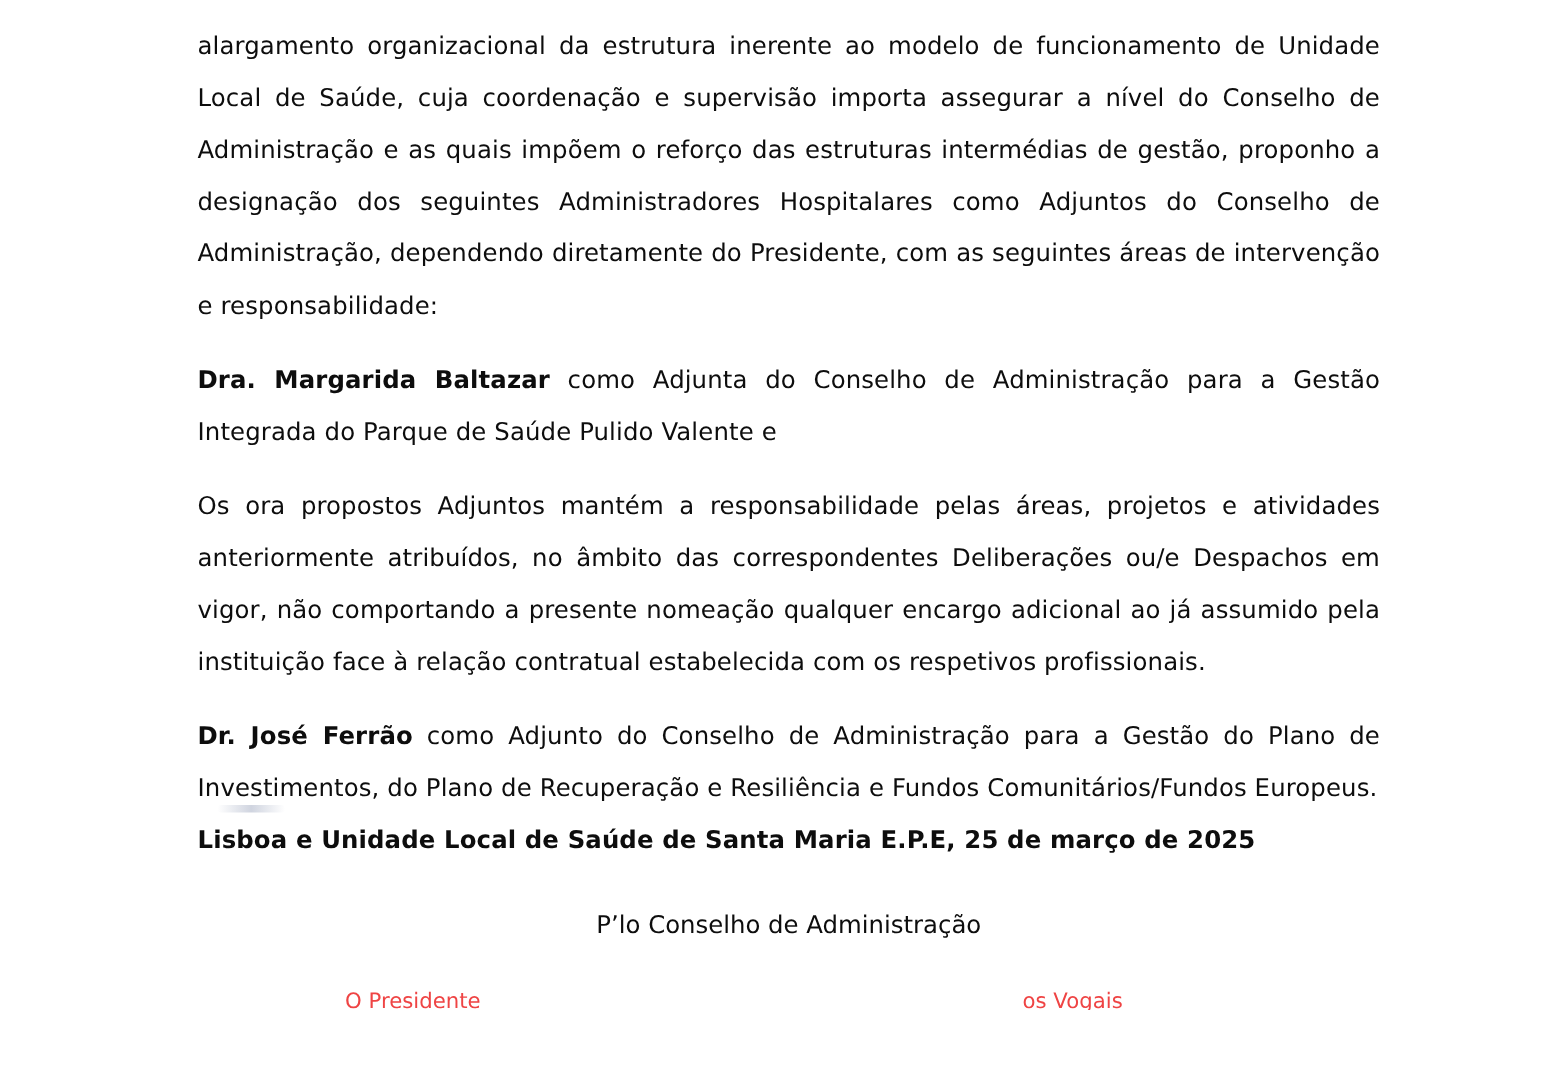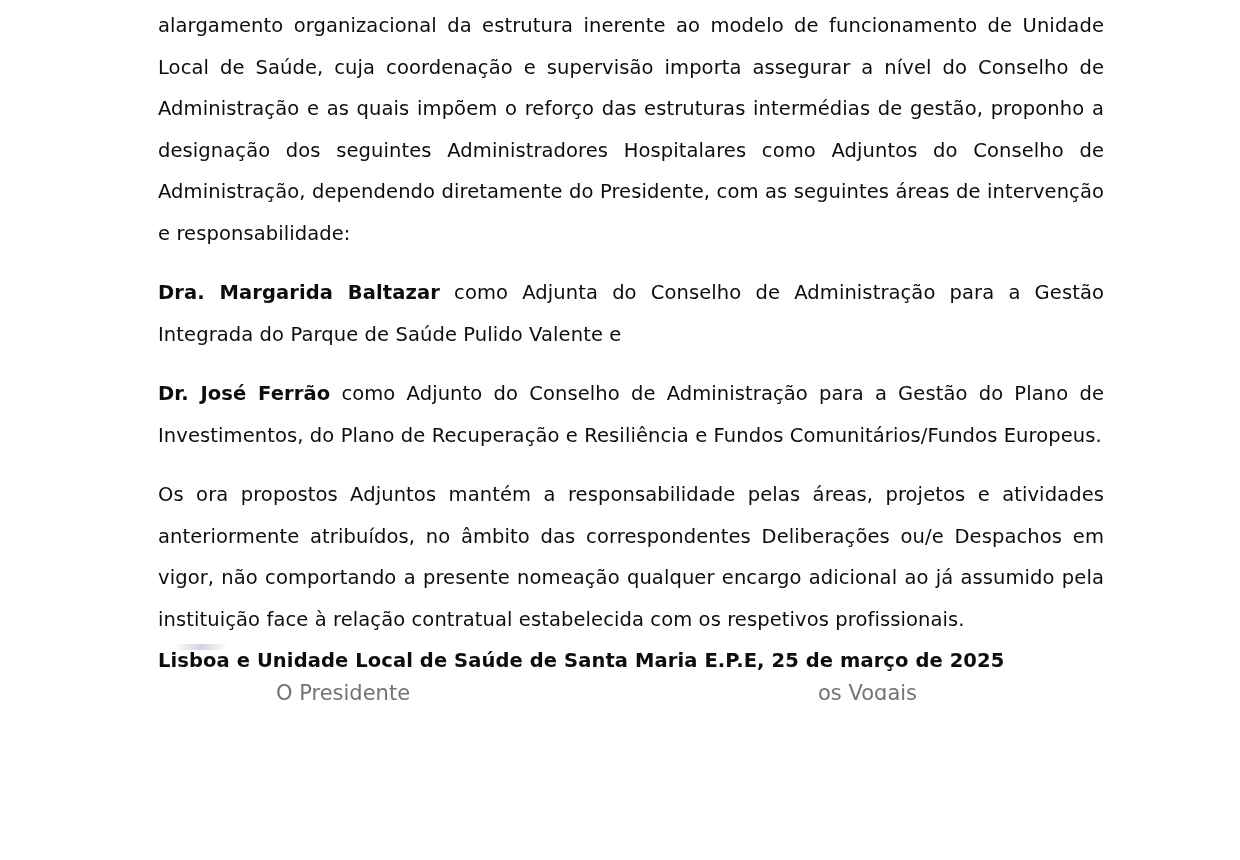--- a/index.html
+++ b/index.html
@@ -13,21 +13,21 @@
     overflow: hidden;
     font-family: "DejaVu Sans", sans-serif;
     color: #0d0d0d;
   }
   .page {
     position: relative;
     width: 1240px;
     height: 860px;
     background: #ffffff;
     box-sizing: border-box;
-    padding: 5px 136px 0 158px;
+    padding: 16px 136px 0 158px;
   }
   .doc-body {
     padding-top: 0;
   }
   p.para {
     margin: 0 0 0 0;
     font-size: 19.5px;
     line-height: 41.5px;
     text-align: justify;
     text-justify: inter-word;
@@ -52,23 +52,24 @@
     margin: 0;
   }
   .closing-block {
     margin-top: 34px;
     font-weight: bold;
   }
   .signature-block {
     margin-top: 26px;
   }
   .partial-line {
-    font-size: 21px;
+    margin-top: 30px;
+    font-size: 17px;
     line-height: 22px;
-    color: #737373;
+    color: #ef4444;
     position: relative;
     height: 18px;
     overflow: hidden;
   }
   .partial-line .left-stub {
     position: absolute;
     left: 118px;
     top: 0;
     white-space: nowrap;
   }
@@ -92,27 +93,28 @@
 </head>
 <body>
 
 <div class="page">
   <div class="doc-body">
 
     <p class="para first">alargamento organizacional da estrutura inerente ao modelo de funcionamento de Unidade Local de Saúde, cuja coordenação e supervisão importa assegurar a nível do Conselho de Administração e as quais impõem o reforço das estruturas intermédias de gestão, proponho a designação dos seguintes Administradores Hospitalares como Adjuntos do Conselho de Administração, dependendo diretamente do Presidente, com as seguintes áreas de intervenção e responsabilidade:</p>
 
     <p class="para spaced"><strong>Dra. Margarida Baltazar</strong><span> como Adjunta do Conselho de Administração para a Gestão Integrada do Parque de Saúde Pulido Valente e</span></p>
 
+    <p class="para spaced">Os ora propostos Adjuntos mantém a responsabilidade pelas áreas, projetos e atividades anteriormente atribuídos, no âmbito das correspondentes Deliberações ou/e Despachos em vigor, não comportando a presente nomeação qualquer encargo adicional ao já assumido pela instituição face à relação contratual estabelecida com os respetivos profissionais.</p>
+
     <p class="para spaced"><strong>Dr. José Ferrão</strong><span> como Adjunto do Conselho de Administração para a Gestão do Plano de Investimentos, do Plano de Recuperação e Resiliência e Fundos Comunitários/Fundos Europeus.</span></p>
-
-    <p class="para spaced">Os ora propostos Adjuntos mantém a responsabilidade pelas áreas, projetos e atividades anteriormente atribuídos, no âmbito das correspondentes Deliberações ou/e Despachos em vigor, não comportando a presente nomeação qualquer encargo adicional ao já assumido pela instituição face à relação contratual estabelecida com os respetivos profissionais.</p>
 
 
     <p class="para closing-block no-justify">Lisboa e Unidade Local de Saúde de Santa Maria E.P.E, 25 de março de 2025</p>
 
+    <p class="centered signature-block">P’lo Conselho de Administração</p>
 
     <div class="partial-line">
       <span class="left-stub">O Presidente</span>
       <span class="right-stub">os Vogais</span>
     </div>
 
   </div>
   <div class="smudge"></div>
 </div>
 

